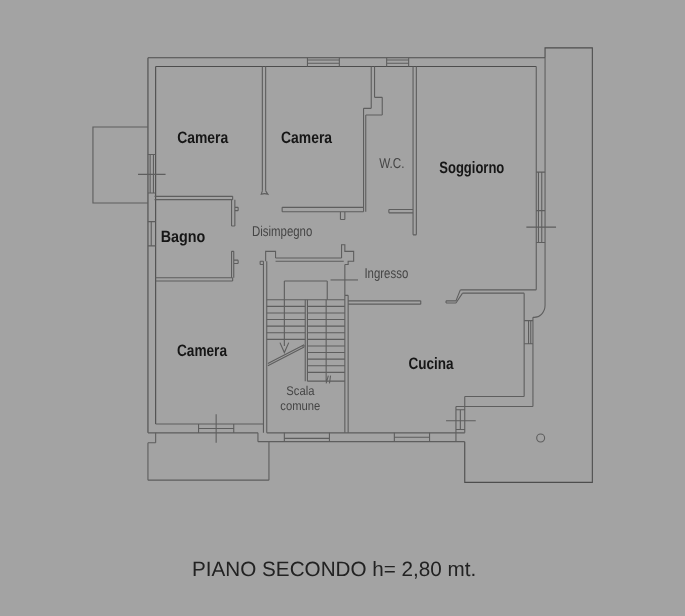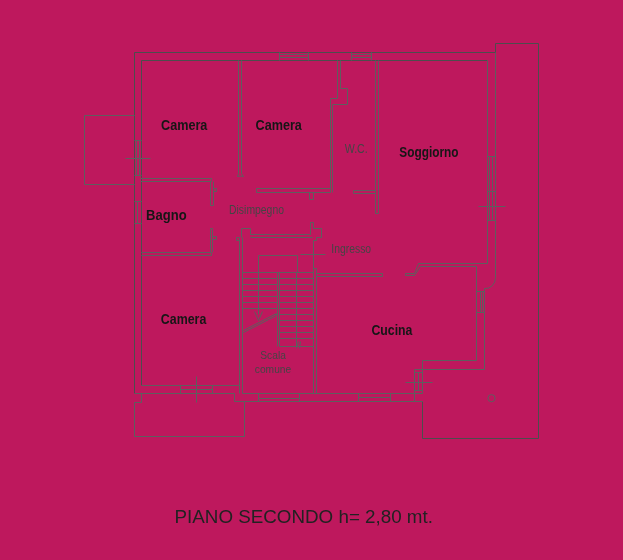--- a/index.html
+++ b/index.html
@@ -1,16 +1,16 @@
 <!DOCTYPE html>
 <html><head>
 <meta charset="utf-8">
 <style>
   html,body{margin:0;padding:0;background:#ffffff;}
-  #wrap{position:relative;width:623px;height:560px;background:#be185d;overflow:hidden;}
+  #wrap{position:relative;width:623px;height:560px;background:#a3a3a3;overflow:hidden;}
   svg{position:absolute;left:0;top:0;}
   text{font-family:"Liberation Sans",sans-serif;}
   .big{font-size:15px;font-weight:bold;fill:#161616;}
   .sm{font-size:13px;font-weight:normal;fill:#454545;}
   .sm2{font-size:11.5px;font-weight:normal;fill:#454545;}
   .title{font-size:18.8px;fill:#222;}
 </style>
 </head>
 <body>
 <div id="wrap">

